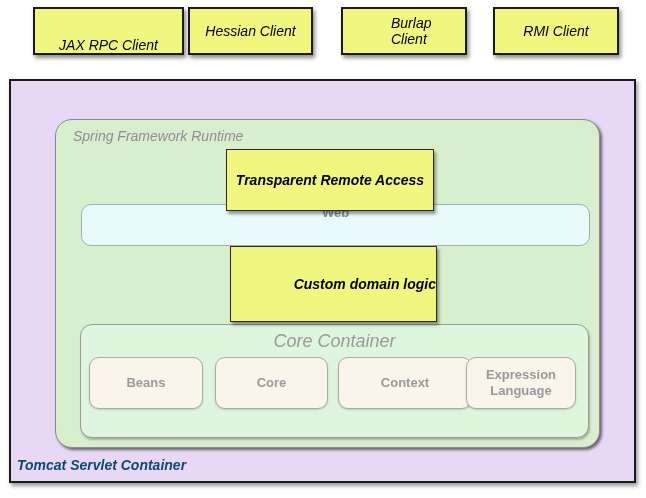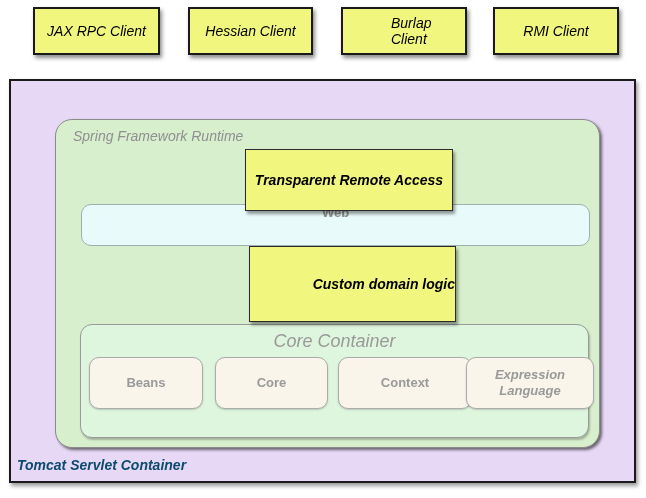--- a/index.html
+++ b/index.html
@@ -23,21 +23,21 @@
   .client-box{
     position:absolute;
     top:7px;height:48px;
     background:var(--c-yellow);
     border:2px solid #1a1a1a;
     box-shadow:2px 3px 4px rgba(0,0,0,0.45);
     display:flex;align-items:center;justify-content:center;
     font-style:italic;font-size:14px;color:#000;
     box-sizing:border-box;
   }
-  .client-jax{left:33px;width:127px;}
+  .client-jax{left:33px;width:151px;align-items:flex-end;}
   .client-hessian{left:188px;width:125px;}
   .client-burlap{left:341px;width:126px;padding-left:48px;}
   .client-rmi{left:493px;width:126px;}
 
   
   .tomcat{
     position:absolute;
     left:9px;top:79px;width:627px;height:404px;
     background:var(--c-purple);
     border:2px solid #1a1a1a;
@@ -80,21 +80,20 @@
   .yellow-box{
     position:absolute;
     background:var(--c-yellow);
     border:1.5px solid #2b2b2b;
     box-shadow:2px 3px 3px rgba(0,0,0,0.4);
     display:flex;align-items:center;justify-content:center;
     font-weight:bold;font-style:italic;font-size:14px;color:#000;
     text-align:center;
     box-sizing:border-box;
     z-index:3;
-    margin-left:19px;
   }
   .remote-access{left:170px;top:29px;width:208px;height:62px;}
   .domain-logic{left:174px;top:126px;width:207px;height:76px;justify-content:flex-end;}
 
   
   .core-container{
     position:absolute;
     left:24px;top:204px;width:509px;height:114px;
     background:var(--c-mint);
     border:1px solid #9a9a9a;
@@ -115,21 +114,21 @@
     border-radius:10px;
     box-shadow:0 1px 2px rgba(0,0,0,0.18);
     display:flex;align-items:center;justify-content:center;
     font-weight:bold;font-size:13px;color:#9a9a9a;
     text-align:center;line-height:1.25;
     box-sizing:border-box;
   }
   .mod-beans{left:8px;width:114px;}
   .mod-core{left:134px;width:113px;}
   .mod-context{left:257px;width:134px;}
-  .mod-expression{left:385px;width:128px;padding:0 8px;font-style:italic;}
+  .mod-expression{left:385px;width:110px;padding:0 8px;}
 </style>
 </head>
 <body>
 
 <div class="stage">
 
   <div class="client-box client-jax">
     <span>JAX RPC Client</span>
   </div>
   <div class="client-box client-hessian">

